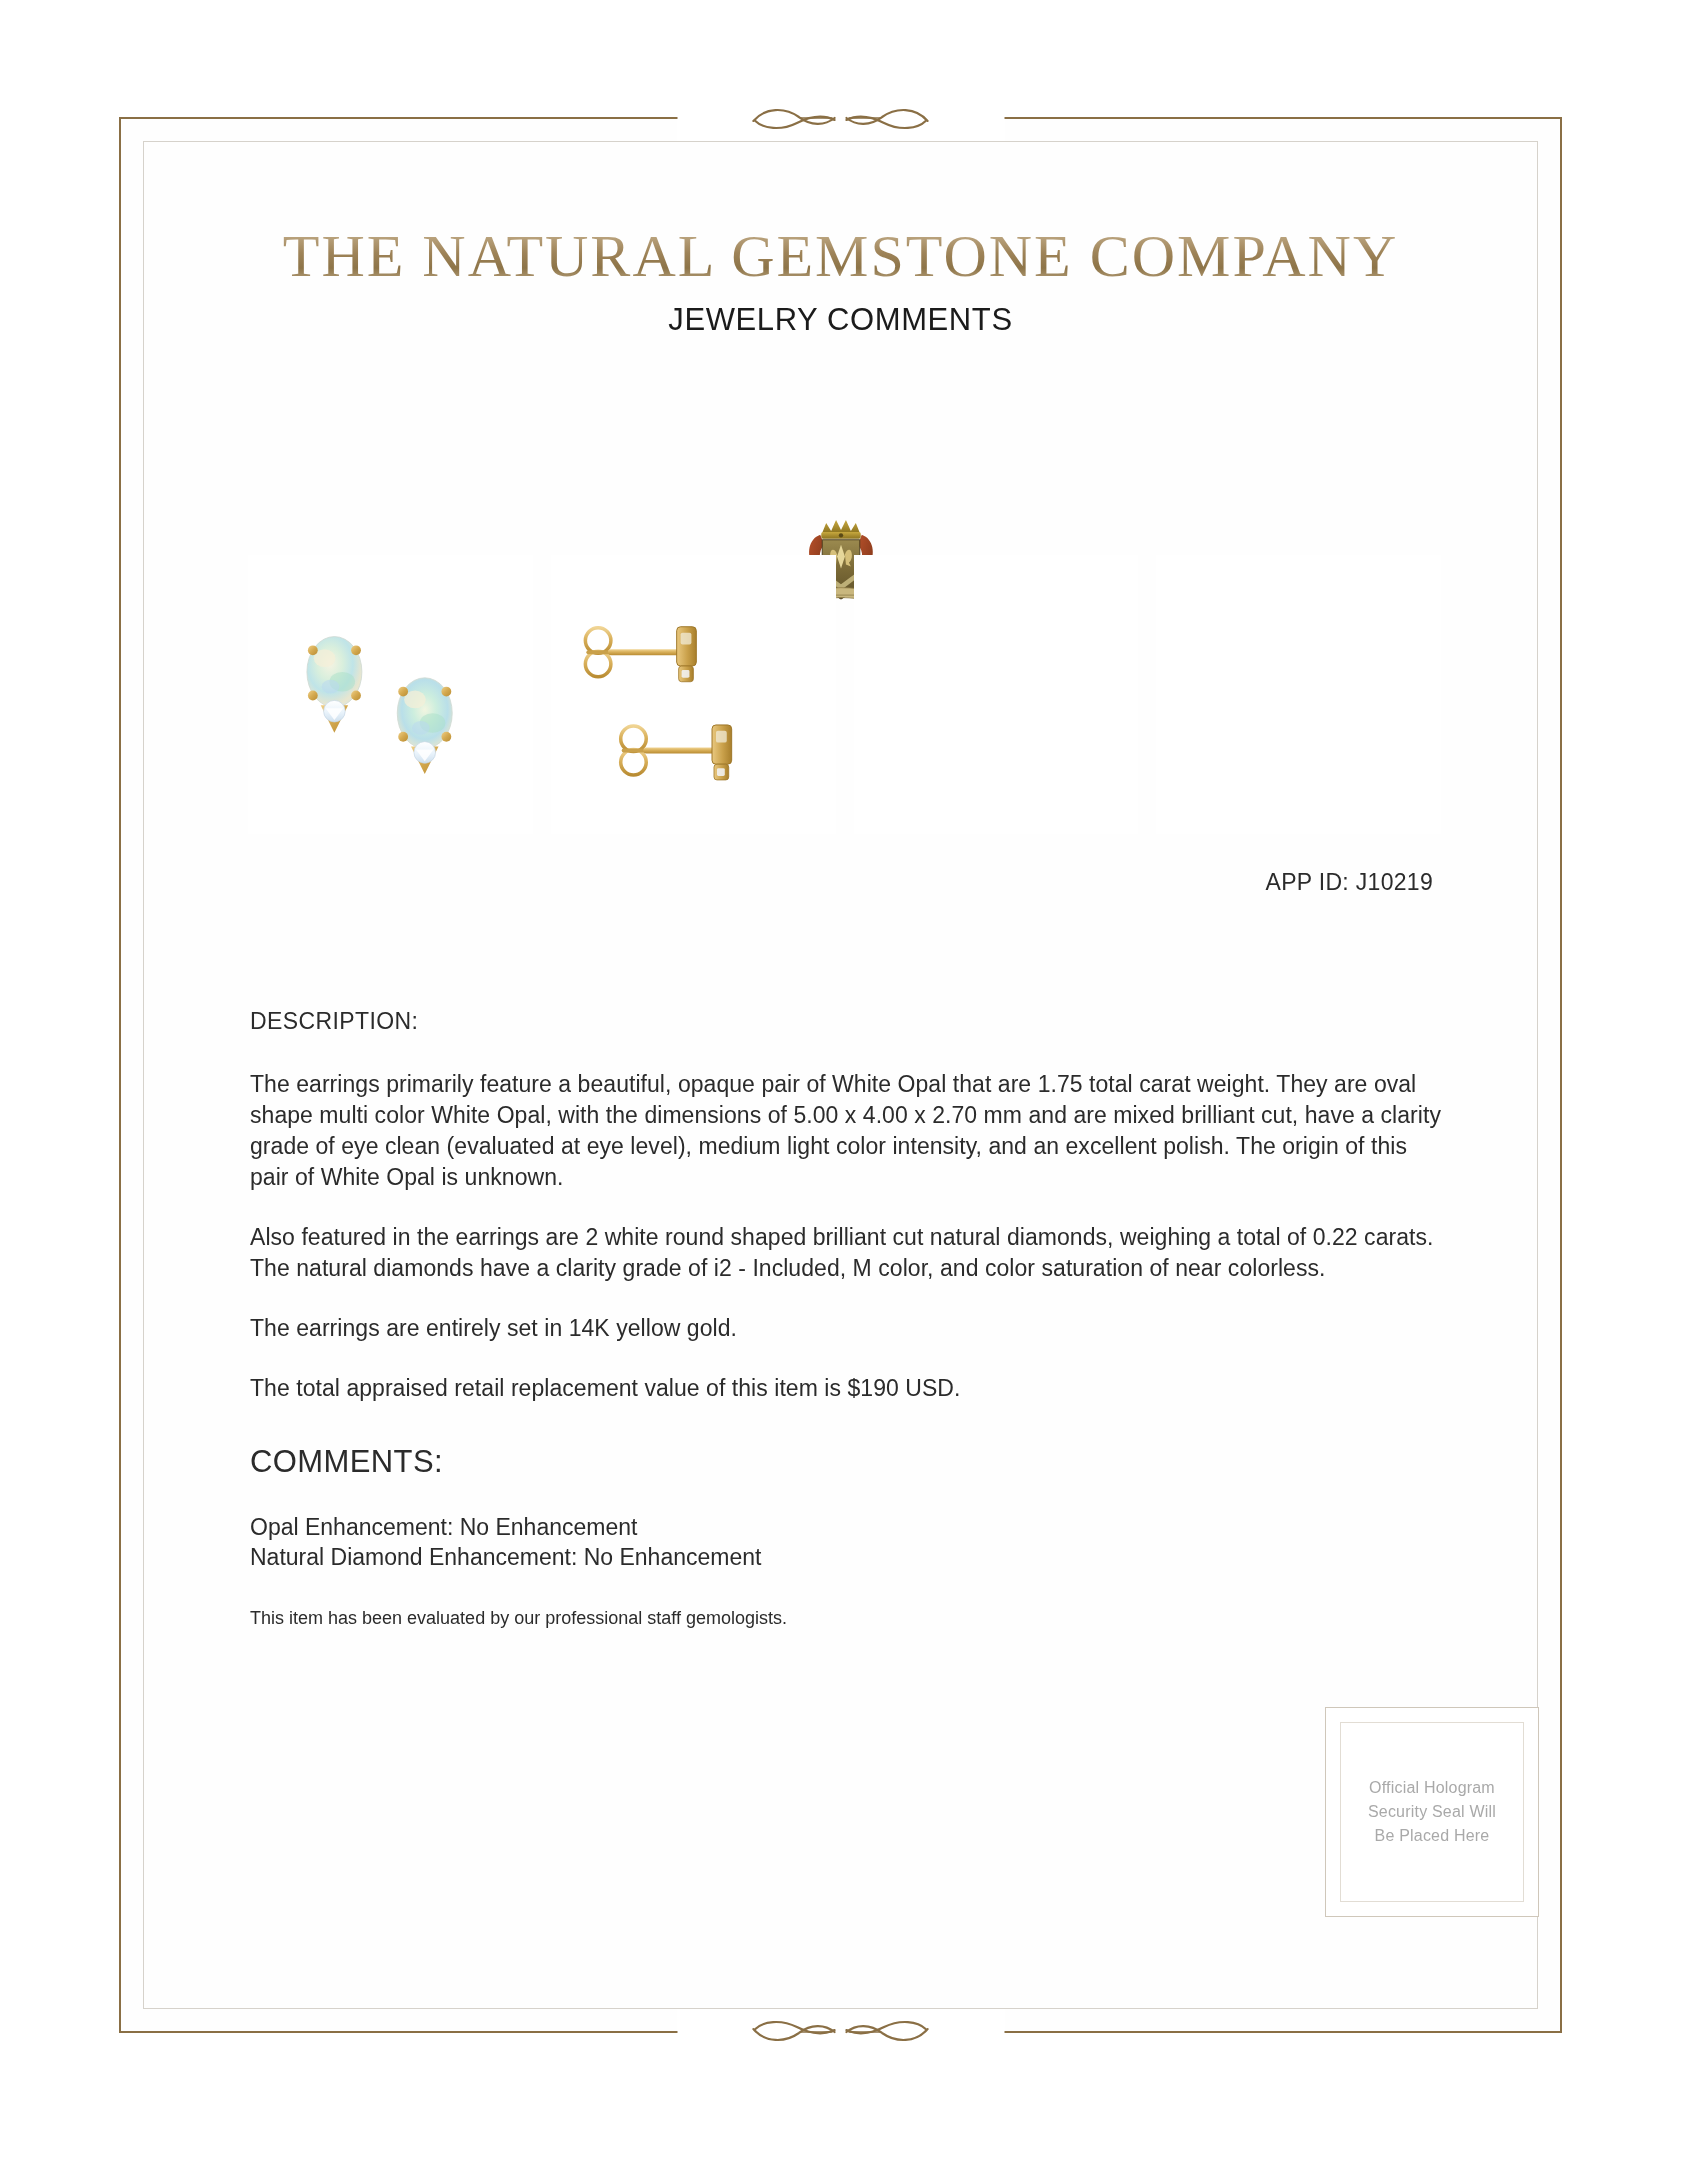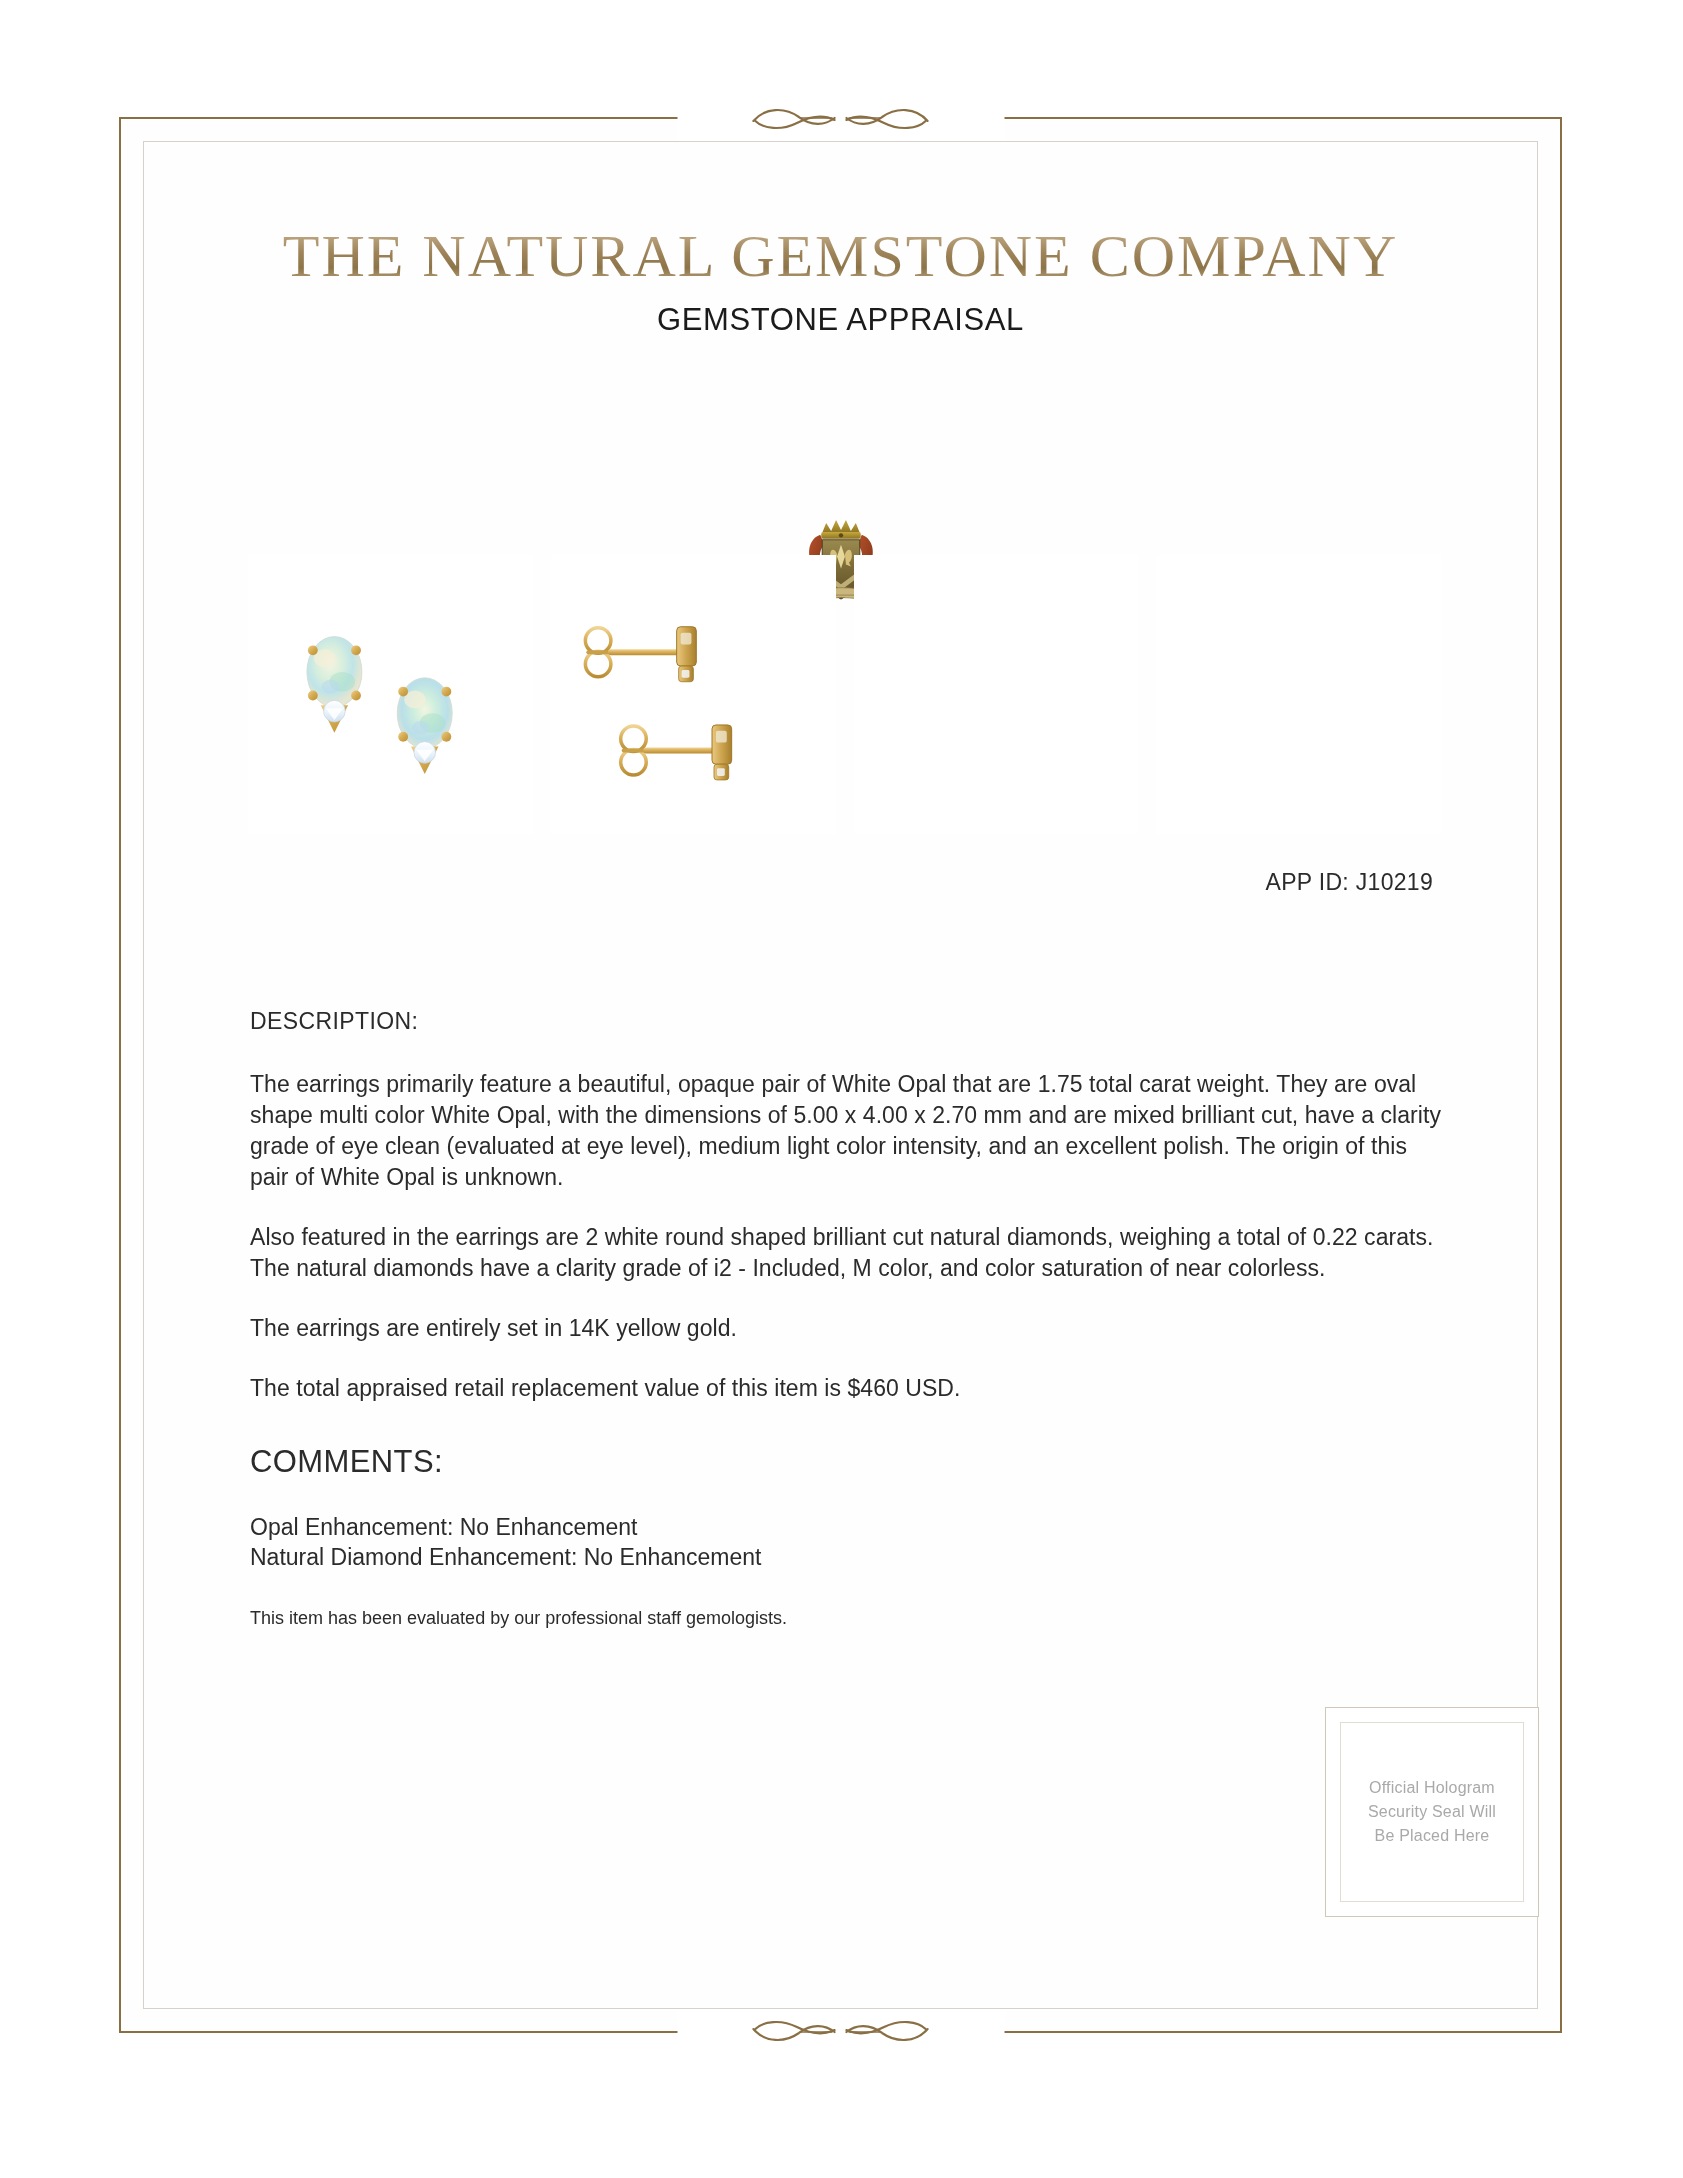--- a/index.html
+++ b/index.html
@@ -228,21 +228,21 @@
         <line x1="60" y1="17" x2="92" y2="17"></line>
         <line x1="108" y1="17" x2="140" y2="17"></line>
       </g>
     </svg>
   </div>
 
   <div class="page-inner"></div>
 
   <div class="header">
     <div class="brand">THE NATURAL GEMSTONE COMPANY</div>
-    <div class="subtitle">GEMSTONE APPRAISAL</div>
+    <div class="subtitle">JEWELRY COMMENTS</div>
   </div>
 
   <div class="crest-wrap">
     <svg viewBox="0 0 82 104" width="81" height="103">
       <defs>
         <linearGradient id="shieldG" x1="0" y1="0" x2="0" y2="1">
           <stop offset="0%" stop-color="#9b8a4f"></stop>
           <stop offset="45%" stop-color="#7d6c38"></stop>
           <stop offset="100%" stop-color="#5e5028"></stop>
         </linearGradient>
@@ -381,21 +381,21 @@
     <div class="photo-cell"></div>
   </div>
 
   <div class="app-id">APP ID: J10219</div>
 
   <div class="content">
     <div class="label">DESCRIPTION:</div>
     <p class="para">The earrings primarily feature a beautiful, opaque pair of White Opal that are 1.75 total carat weight. They are oval shape multi color White Opal, with the dimensions of 5.00 x 4.00 x 2.70 mm and are mixed brilliant cut, have a clarity grade of eye clean (evaluated at eye level), medium light color intensity, and an excellent polish. The origin of this pair of White Opal is unknown.</p>
     <p class="para">Also featured in the earrings are 2 white round shaped brilliant cut natural diamonds, weighing a total of 0.22 carats. The natural diamonds have a clarity grade of i2 - Included, M color, and color saturation of near colorless.</p>
     <p class="para">The earrings are entirely set in 14K yellow gold.</p>
-    <p class="para tight">The total appraised retail replacement value of this item is $460 USD.</p>
+    <p class="para tight">The total appraised retail replacement value of this item is $190 USD.</p>
 
     <div class="gap-lg"></div>
 
     <div class="comments-label">COMMENTS:</div>
     <p class="cmt-line">Opal Enhancement: No Enhancement</p>
     <p class="cmt-line">Natural Diamond Enhancement: No Enhancement</p>
     <p class="eval-line">This item has been evaluated by our professional staff gemologists.</p>
   </div>
 
   <div class="seal">

